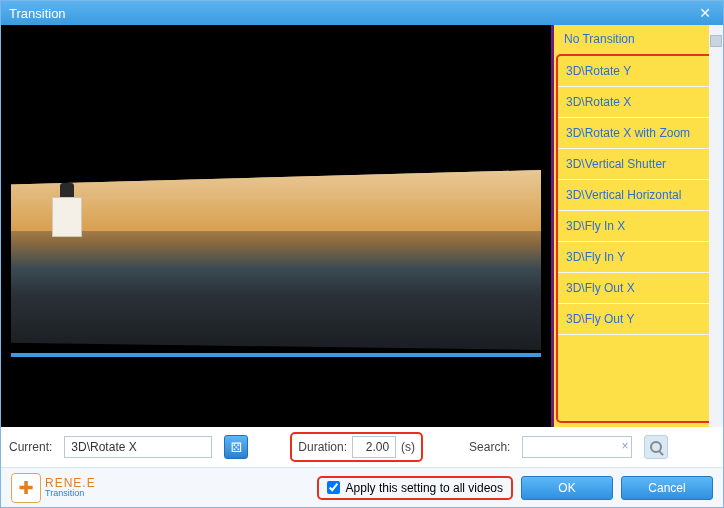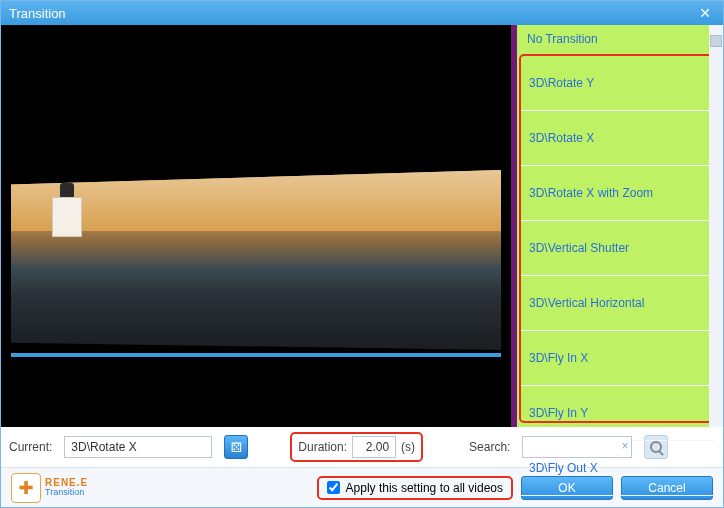--- a/index.html
+++ b/index.html
@@ -8,43 +8,43 @@
   .titlebar .title { flex: 1; }
   .titlebar .close { width: 20px; height: 20px; display: flex; align-items: center; justify-content: center; cursor: pointer; font-size: 14px; }
   .main { display: flex; height: 402px; }
   .preview { flex: 1; background: #000; position: relative; overflow: hidden; }
   .preview .scene { position: absolute; top: 145px; left: 10px; right: 10px; height: 180px; background: linear-gradient(to bottom,#d8b68a 0%,#c8934f 25%,#8a6a40 40%,#3a4a52 55%,#2a3036 70%,#1a1e22 100%); clip-path: polygon(0 8%, 100% 0, 100% 100%, 0 96%); }
   .preview .scene::before { content:""; position:absolute; top:0; left:0; right:0; height:34%; background: linear-gradient(to bottom,#e8c896,#d8a050); }
   .preview .light { position:absolute; top:158px; left:48px; width:36px; height:60px; display:flex; flex-direction:column; align-items:center; }
   .preview .light .top { width:14px; height:14px; background:#2a2a2a; border-radius:3px 3px 0 0; }
   .preview .light .mid { width:30px; height:40px; background:#f4f0e8; border:1px solid #d0c8b8; }
   .preview .bluebar { position:absolute; left:10px; right:10px; top:328px; height:4px; background:#3a9be0; }
-  .sidebar { width: 212px; background: #bef264; border-left: 6px solid #701a75; position: relative; display: flex; flex-direction: column; }
+  .sidebar { width: 172px; background: #fde047; border-left: 3px solid #701a75; position: relative; display: flex; flex-direction: column; }
   .sidebar-inner { flex:1; position:relative; }
   .no-trans { color:#2a6fd8; padding: 7px 10px; cursor:pointer; }
   .red-box { border: 2px solid #e83020; border-radius: 5px; }
   .list-box { position:absolute; top:29px; left:2px; right:6px; bottom:4px; }
-  .list-item { color:#2a6fd8; padding: 20px 8px; border-bottom: 1px solid #eef5fc; cursor: pointer; font-size: 12px; }
+  .list-item { color:#2a6fd8; padding: 8px 8px; border-bottom: 1px solid #eef5fc; cursor: pointer; font-size: 12px; }
   .scroll { position:absolute; top:0; right:0; width:14px; height:100%; background:#f0f4f8; }
   .scroll .thumb { position:absolute; top:10px; left:1px; right:1px; height:12px; background:#c8d4e0; border:1px solid #b0bccc; }
   .controls { height: 40px; display: flex; align-items: center; gap: 12px; padding: 12px 8px; background:#fff; border-top:0; }
   .label { font-size: 12px; color: #444; }
   .input { border: 1px solid #b8c8d8; background: #fff; height: 22px; padding: 0 6px; font-size: 12px; color:#333; }
   .current-input { width: 148px; }
   .dice { width: 24px; height: 24px; background: linear-gradient(to bottom,#5cb8f8,#2a80d0); border:1px solid #2070c0; border-radius: 3px; display:flex; align-items:center; justify-content:center; color:#fff; font-size:13px; cursor:pointer; }
   .dur-box { display:flex; align-items:center; gap:5px; border:2px solid #e83020; border-radius:5px; padding:2px 6px; }
   .dur-input { width: 44px; text-align: right; }
   .search-input { width: 110px; position:relative; }
   .search-x { position:absolute; right:4px; top:3px; color:#8aa8c8; font-size:12px; cursor:pointer; }
   .search-btn { width:24px; height:24px; background:#d8e8f4; border:1px solid #b8d0e8; border-radius:3px; display:flex; align-items:center; justify-content:center; cursor:pointer; }
   .footer { height: 40px; border-top: 1px solid #d8e4f0; background:#f4f8fc; display: flex; align-items: center; padding: 0 10px; gap: 8px; }
   .logo { display:flex; align-items:center; gap:4px; margin-right: auto; }
   .logo-badge { width:30px; height:30px; background:#fff; border:1px solid #e0a848; border-radius:4px; display:flex; align-items:center; justify-content:center; color:#e08020; font-size:18px; }
   .logo-text { display:flex; flex-direction:column; line-height:1; }
-  .logo-text .r { color:#e08020; font-weight:bold; font-size:10px; letter-spacing:1px; }
+  .logo-text .r { color:#e08020; font-weight:normal; font-size:12px; letter-spacing:1px; }
   .logo-text .l { color:#2a80d0; font-size:9px; }
   .apply-box { border:2px solid #e83020; border-radius:5px; padding:3px 8px; display:flex; align-items:center; gap:6px; }
   .apply-box input { width:13px; height:13px; }
   .btn { width:92px; height:24px; background:linear-gradient(to bottom,#5cb8f8,#3090e0); color:#fff; border:1px solid #2578c8; border-radius:3px; cursor:pointer; font-size:12px; }
   .mag { width:12px; height:12px; border:2px solid #888; border-radius:50%; position:relative; }
   .mag::after { content:""; position:absolute; width:6px; height:2px; background:#888; bottom:-3px; right:-4px; transform:rotate(45deg); }
 </style>
 </head>
 <body>
 

